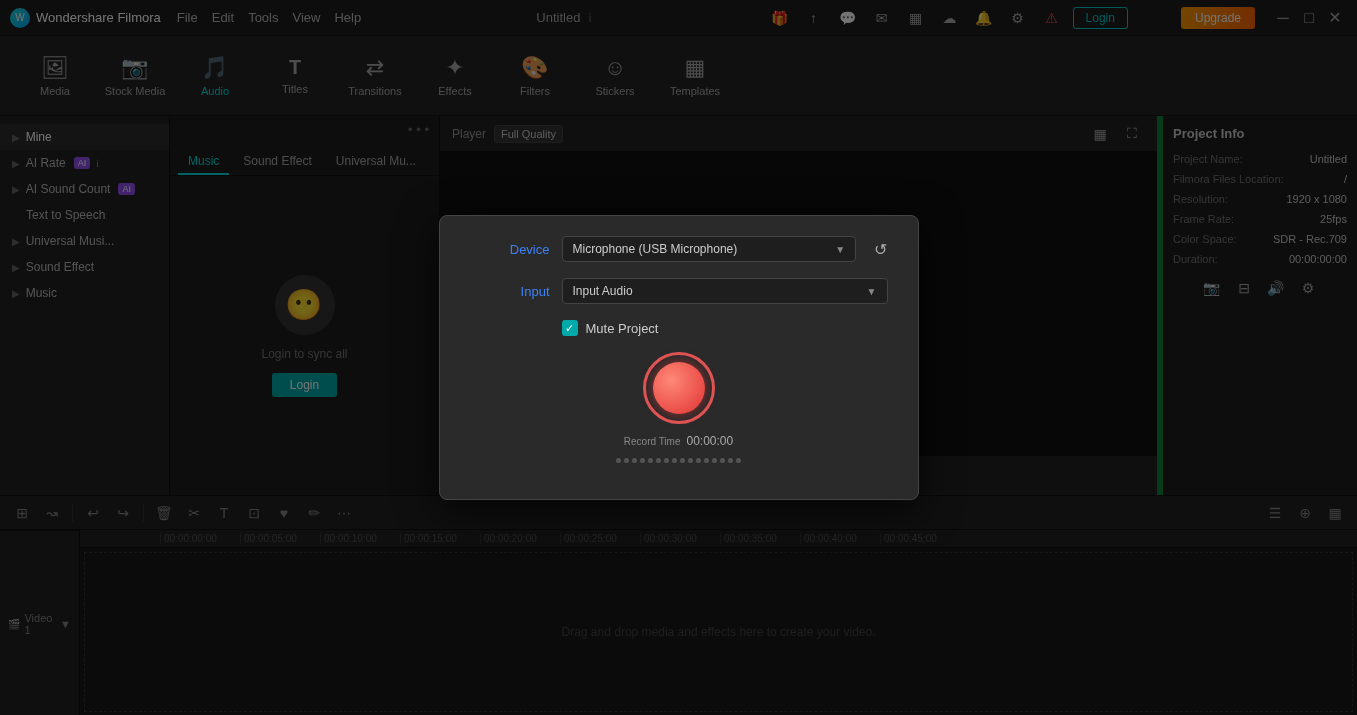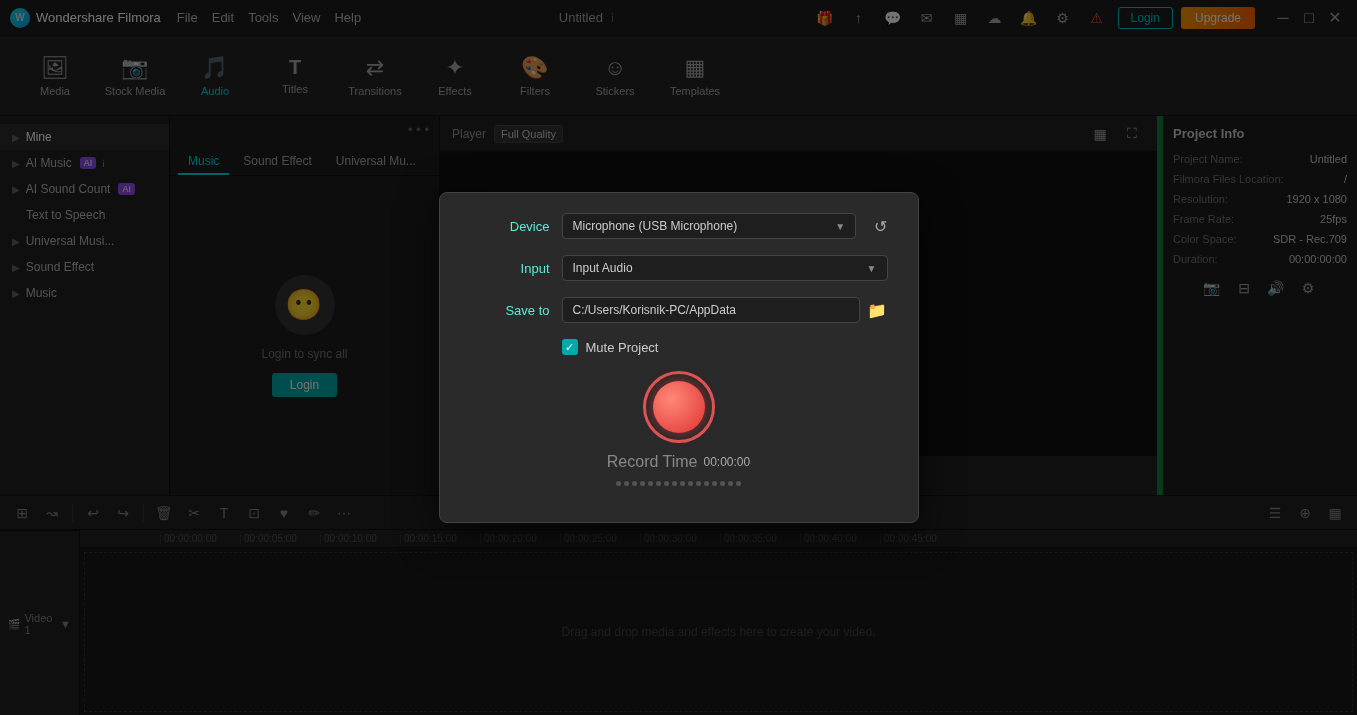--- a/index.html
+++ b/index.html
@@ -84,20 +84,21 @@
       font-size: 12px;
     }
     .upgrade-btn {
       background: linear-gradient(90deg, #f90, #f60);
       border: none;
       color: #fff;
       padding: 4px 14px;
       border-radius: 3px;
       cursor: pointer;
       font-size: 12px;
+      margin-left: 45px;
     }
     .window-controls {
       display: flex;
       gap: 2px;
       margin-left: 8px;
     }
     .win-btn {
       width: 24px;
       height: 24px;
       display: flex;
@@ -399,21 +400,21 @@
     .form-row {
       display: flex;
       align-items: center;
       margin-bottom: 16px;
       gap: 12px;
     }
     .form-label {
       width: 80px;
       text-align: right;
       font-size: 13px;
-      color: #5eead4;
+      color: #3b82f6;
       flex-shrink: 0;
     }
     .form-select {
       flex: 1;
       display: flex;
       align-items: center;
       background: #1e1e1e;
       border: 1px solid #444;
       color: #ccc;
       padding: 5px 10px;
@@ -629,21 +630,21 @@
 <div class="content-area">
 
   <div class="left-panel">
     <div class="panel-section">
       <div class="panel-item active">
         <span class="panel-arrow">▶</span>
         <span>Mine</span>
       </div>
       <div class="panel-item">
         <span class="panel-arrow">▶</span>
-        <span>AI Music</span>
+        <span>AI Rate</span>
         <span style="background:#9050f0;color:#fff;font-size:9px;padding:1px 4px;border-radius:3px;margin-left:2px;">AI</span>
         <span style="color:#888;font-size:10px;">ℹ</span>
       </div>
       <div class="panel-item">
         <span class="panel-arrow">▶</span>
         <span>AI Sound Count</span>
         <span style="background:#9050f0;color:#fff;font-size:9px;padding:1px 4px;border-radius:3px;margin-left:2px;">AI</span>
       </div>
       <div class="panel-item">
         <span style="padding-left:14px;">Text to Speech</span>
@@ -800,40 +801,33 @@
       </div>
 
       <div class="form-row">
         <span class="form-label">Input</span>
         <div class="form-select">
           <span>Input Audio</span>
           <span class="select-arrow">▼</span>
         </div>
       </div>
 
-      <div class="form-row">
-        <span class="form-label">Save to</span>
-        <div class="path-control">
-          <span class="path-text">C:/Users/Korisnik-PC/AppData</span>
-          <span class="folder-btn">📁</span>
-        </div>
-      </div>
 
 
       <div class="checkbox-row">
         <div class="mute-checkbox">✓</div>
         <span class="mute-label">Mute Project</span>
       </div>
 
       <div class="record-btn-area">
         <div class="record-btn">
           <div class="record-inner"></div>
         </div>
         <div style="display:flex;gap:6px;align-items:center;">
-          <span style="font-size:16px;color:#888;">Record Time</span>
+          <span style="font-size:10px;color:#888;">Record Time</span>
           <span style="font-size:12px;color:#aaa;">00:00:00</span>
         </div>
         <div class="record-dots">
           <div class="record-dot"></div>
           <div class="record-dot"></div>
           <div class="record-dot"></div>
           <div class="record-dot"></div>
           <div class="record-dot"></div>
           <div class="record-dot"></div>
           <div class="record-dot"></div>

